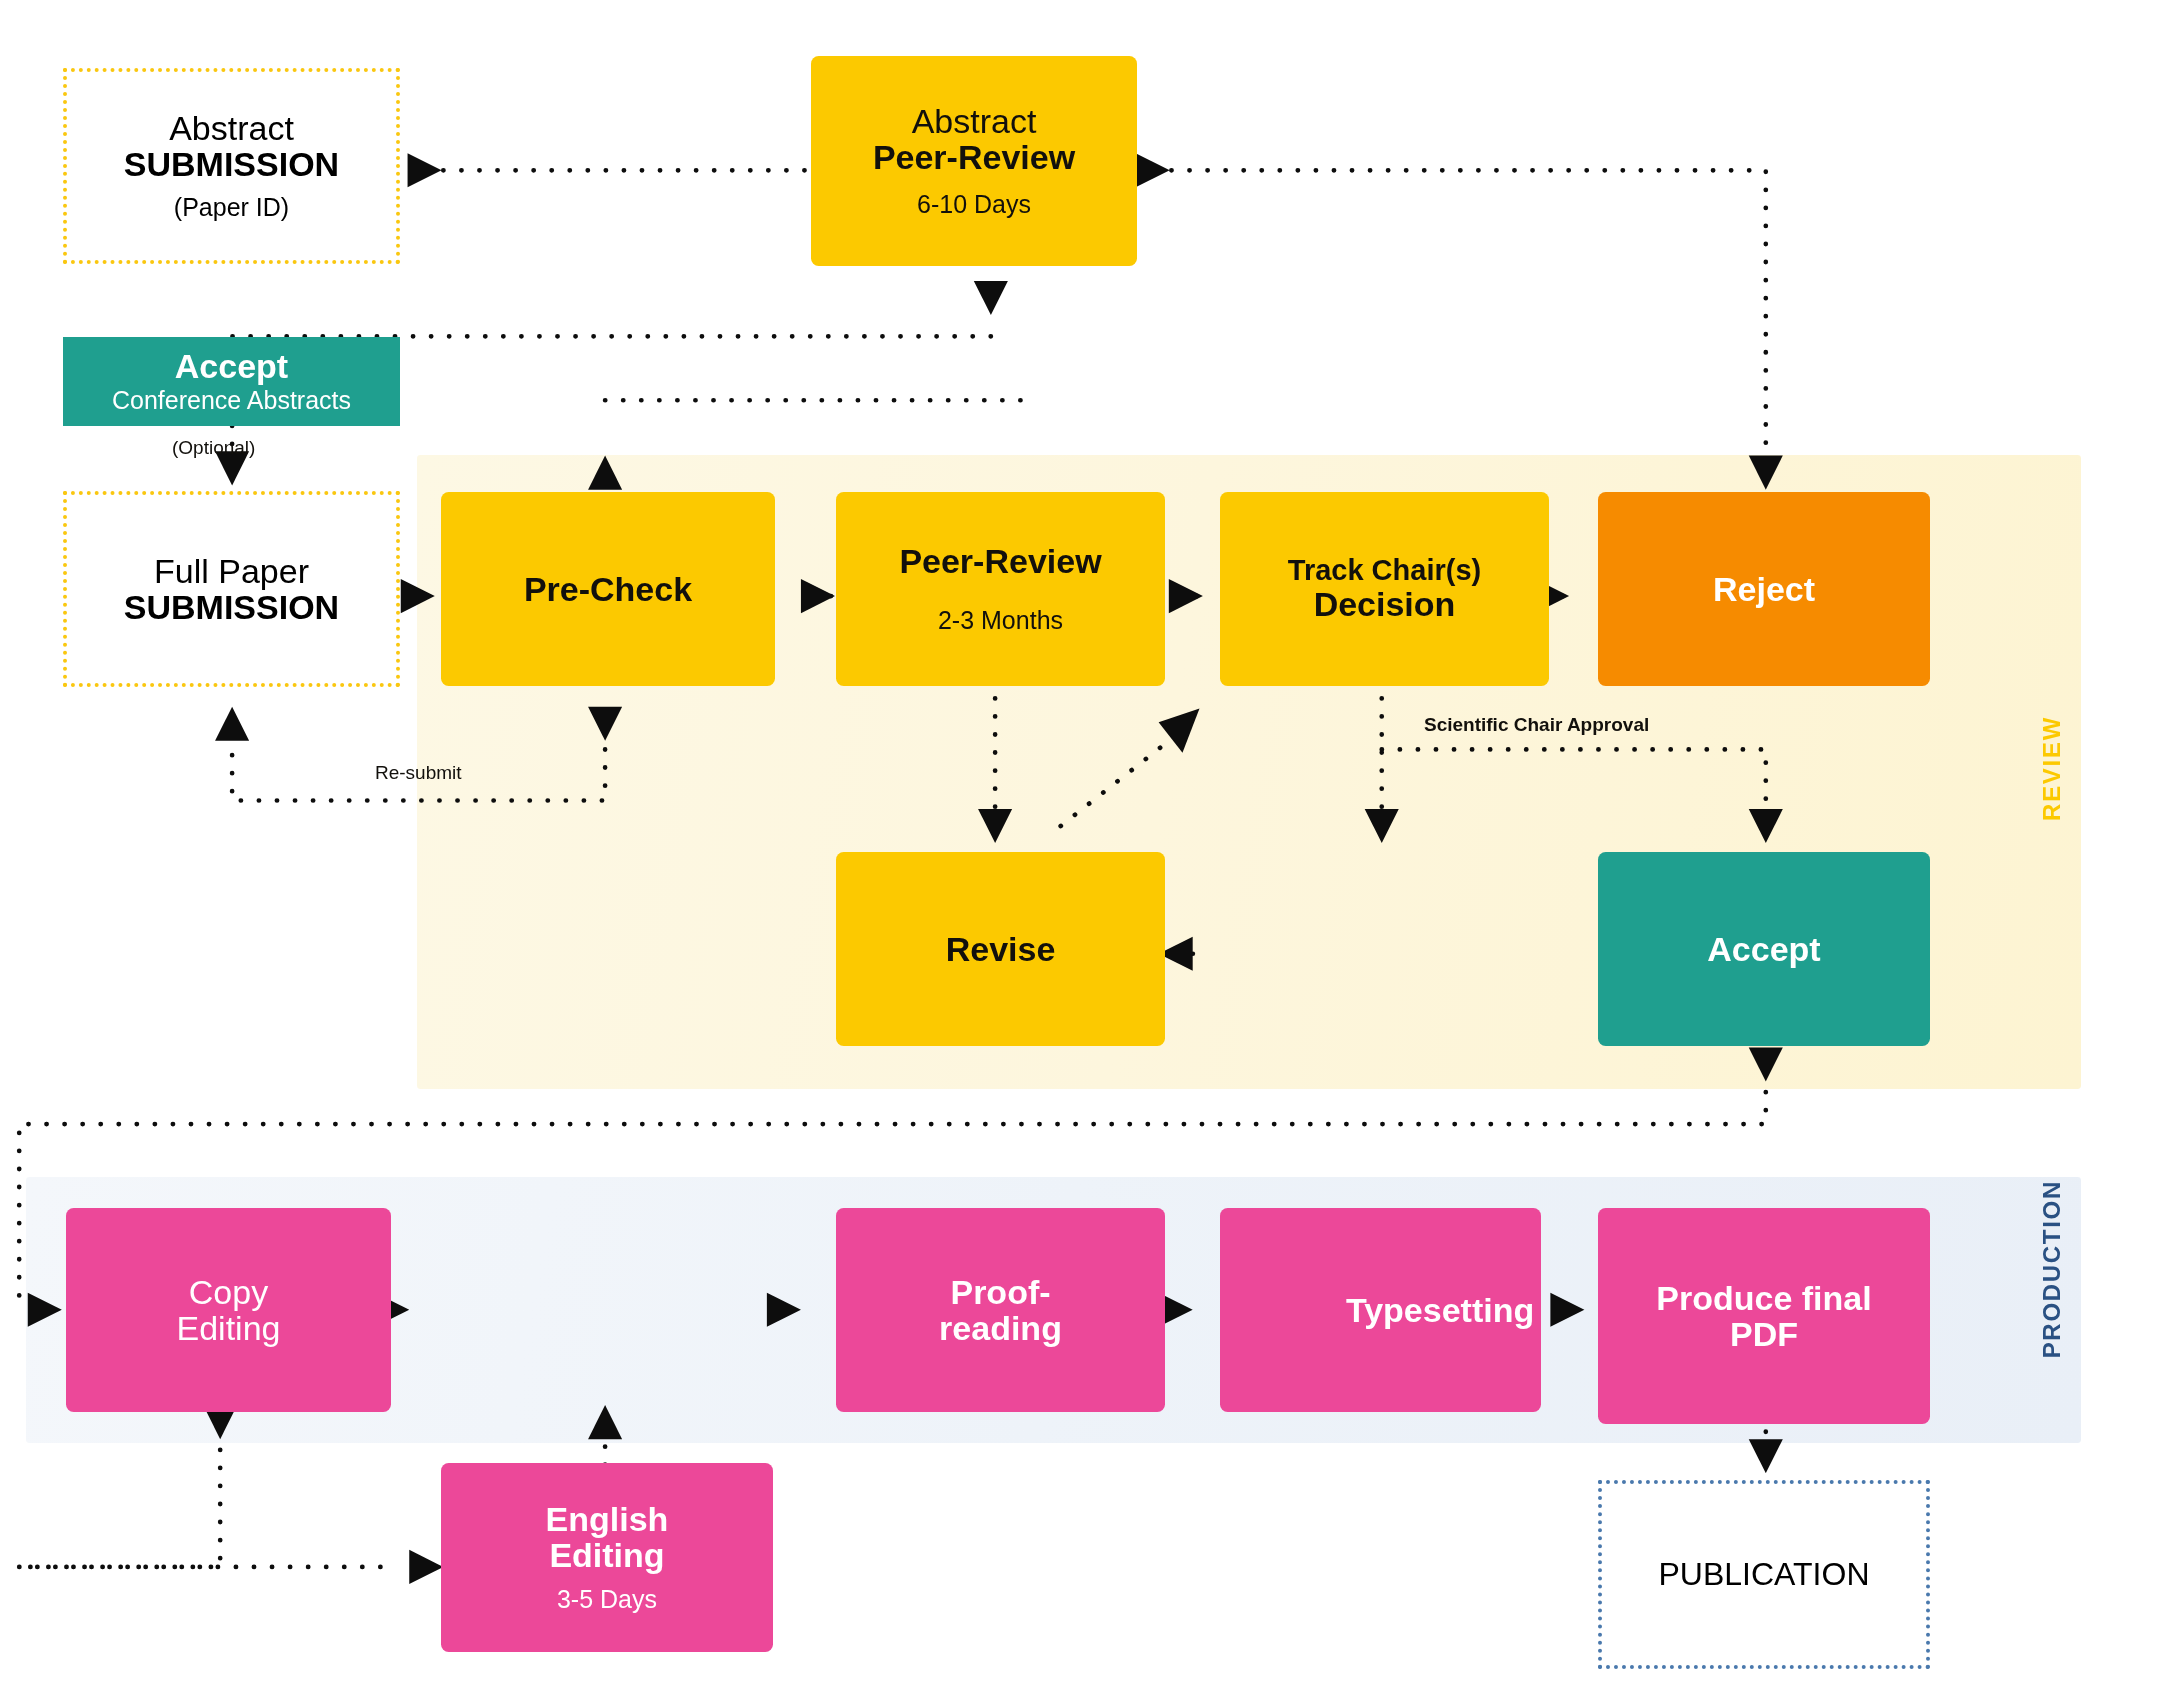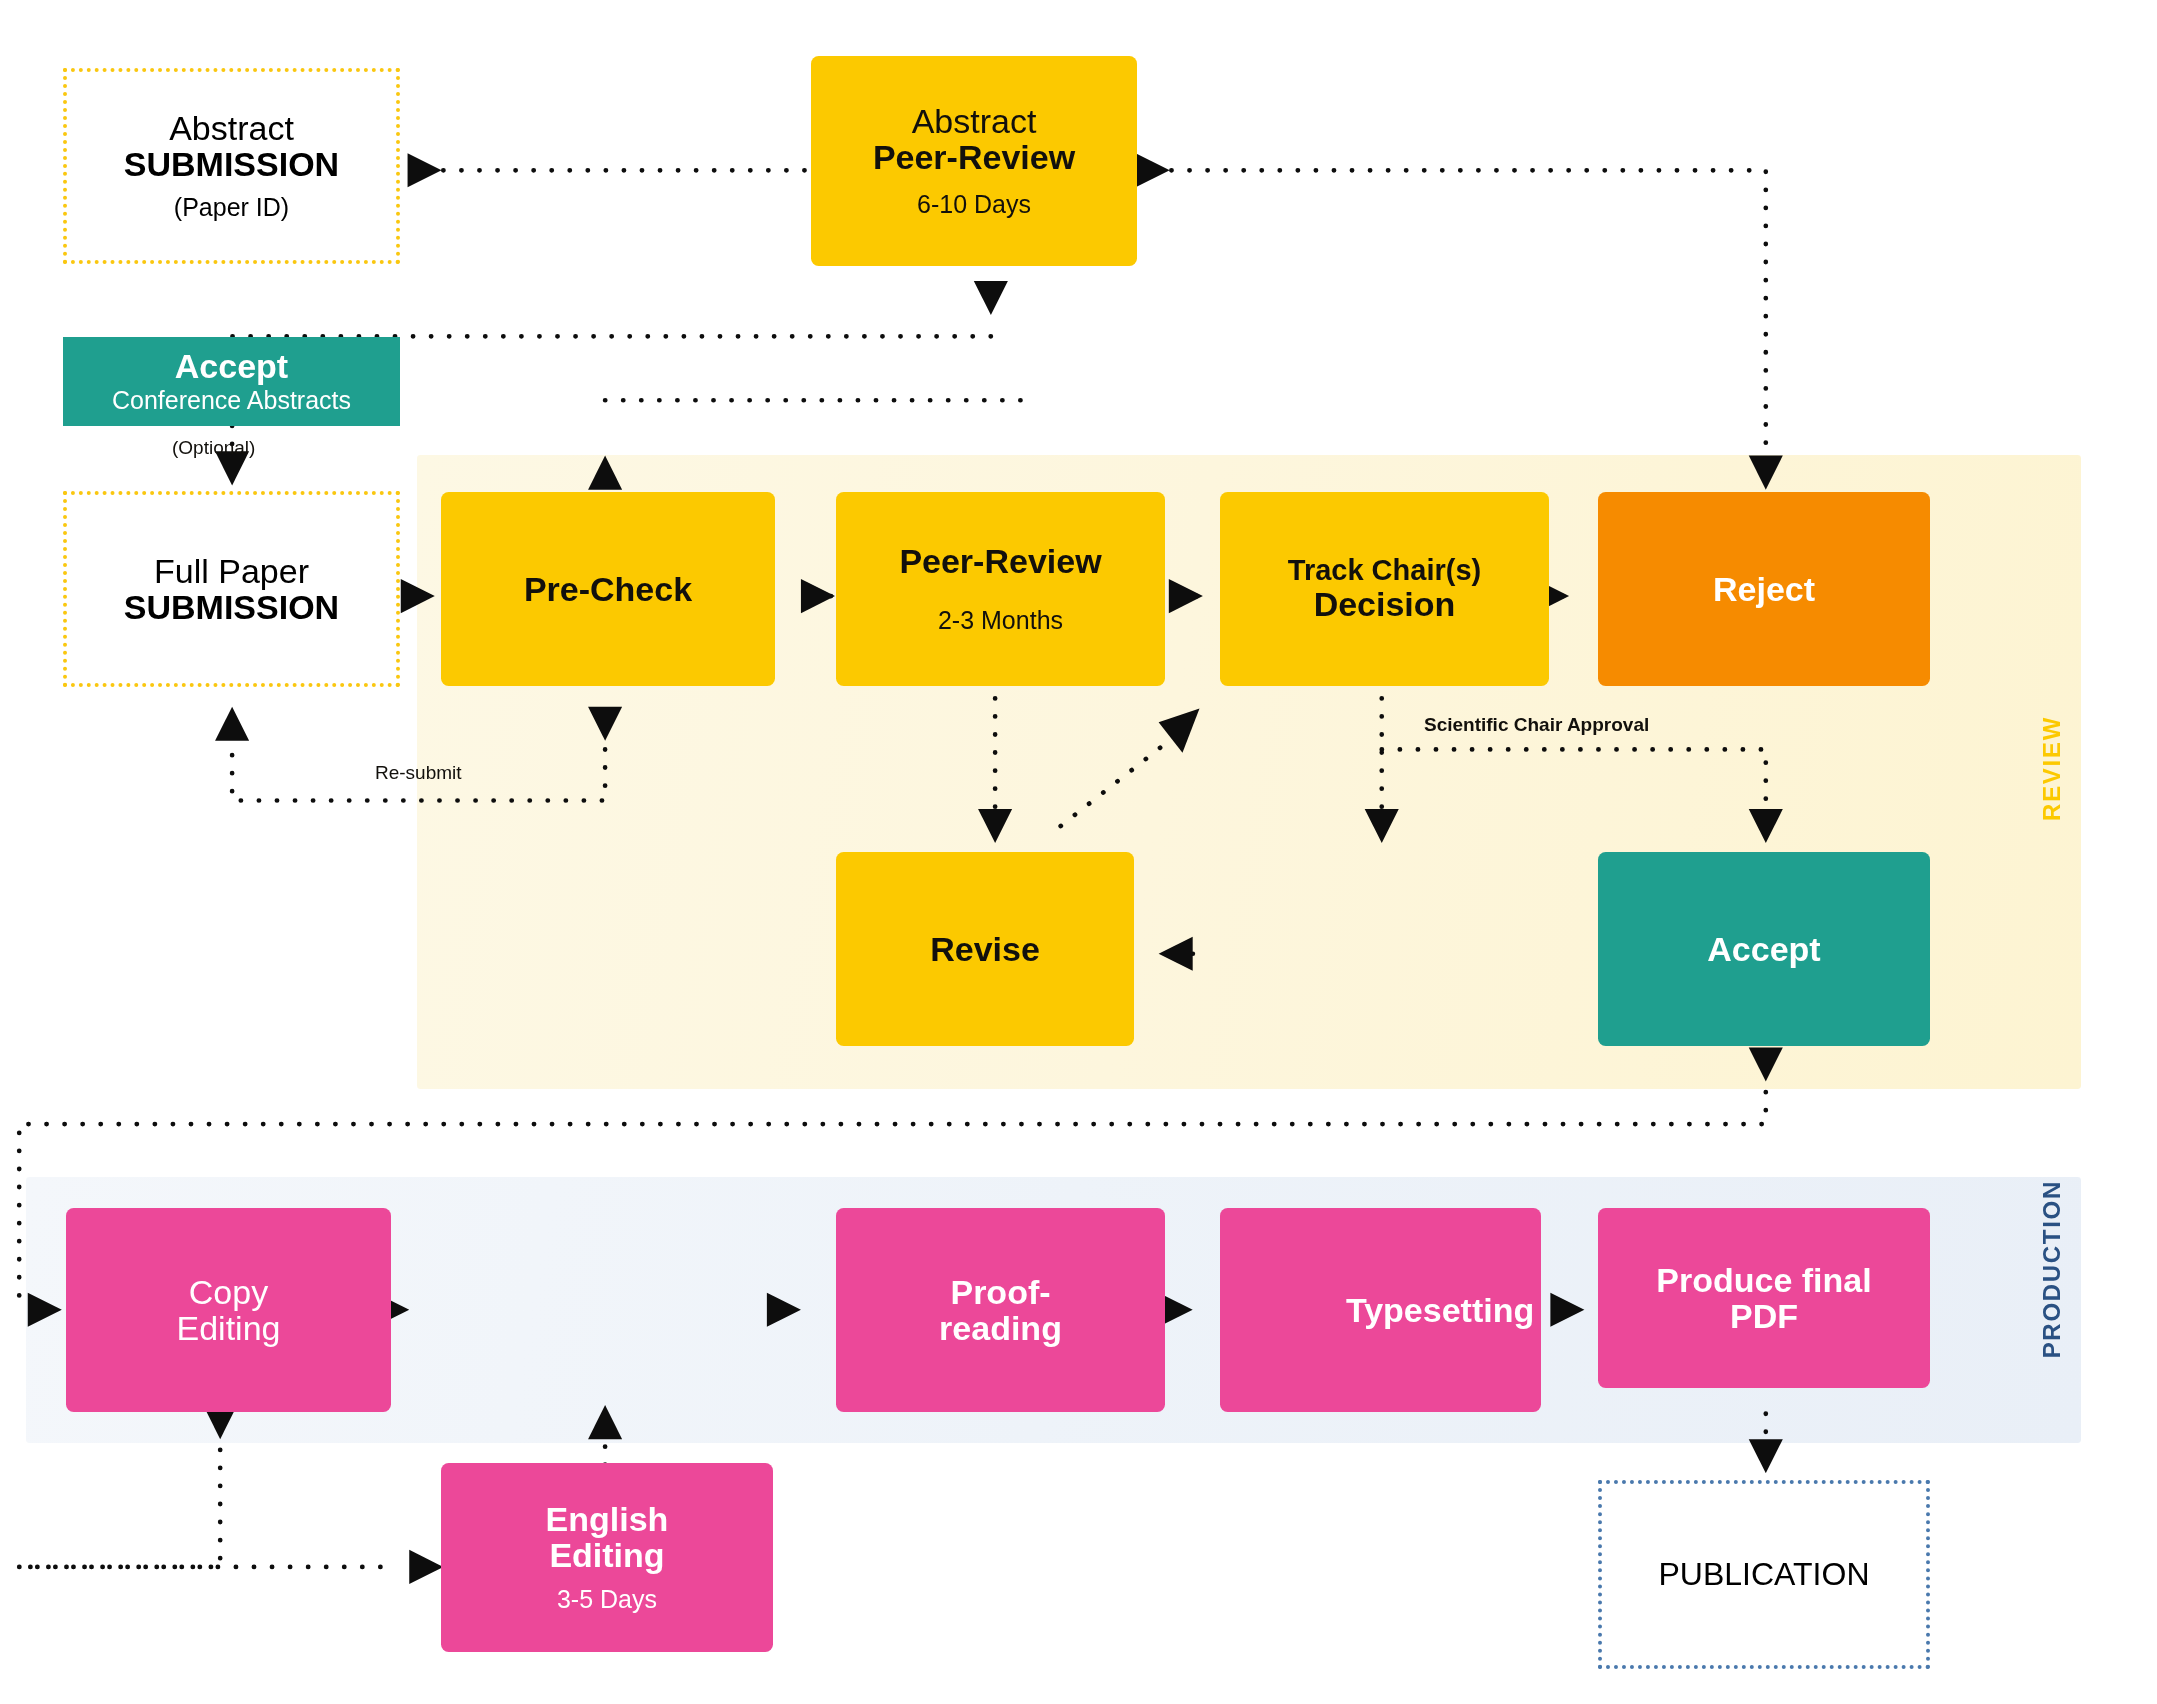--- a/index.html
+++ b/index.html
@@ -173,21 +173,21 @@
 
   <div class="node solid yellow" id="n-trackchair" style="left:1220px;top:492px;width:329px;height:194px;">
     <div class="t1 med">Track Chair(s)</div>
     <div class="t2 big">Decision</div>
   </div>
 
   <div class="node solid orange" id="n-reject" style="left:1598px;top:492px;width:332px;height:194px;">
     <div class="t1 big">Reject</div>
   </div>
 
-  <div class="node solid yellow" id="n-revise" style="left:836px;top:852px;width:298px;height:194px;align-items:center;">
+  <div class="node solid yellow" id="n-revise" style="left:836px;top:852px;width:329px;height:194px;align-items:center;">
     <div class="t1 big">Revise</div>
   </div>
 
 
   <div class="node solid teal" id="n-accept" style="left:1598px;top:852px;width:332px;height:194px;">
     <div class="t1 big">Accept</div>
   </div>
 
   <div class="flabel" id="lbl-resubmit" style="left:375px;top:762px;">Re-submit</div>
   <div class="flabel bold" id="lbl-sca" style="left:1424px;top:714px;">Scientific Chair Approval</div>
@@ -203,21 +203,21 @@
 
   <div class="node solid blue" id="n-proof" style="left:836px;top:1208px;width:329px;height:204px;">
     <div class="t1 big">Proof-</div>
     <div class="t2 big">reading</div>
   </div>
 
   <div class="node solid blue" id="n-typeset" style="left:1220px;top:1208px;width:321px;height:204px;align-items:flex-end;">
     <div class="t1 big">Typesetting</div>
   </div>
 
-  <div class="node solid blue" id="n-pdf" style="left:1598px;top:1208px;width:332px;height:180px;">
+  <div class="node solid blue" id="n-pdf" style="left:1598px;top:1208px;width:332px;height:216px;">
     <div class="t1 big">Produce final</div>
     <div class="t2 big">PDF</div>
   </div>
 
   <div class="node solid blue" id="n-engedit" style="left:441px;top:1463px;width:332px;height:189px;">
     <div class="t1 big">English</div>
     <div class="t2 big">Editing</div>
     <div class="sub" style="margin-top:10.2px">3-5 Days</div>
   </div>
 

